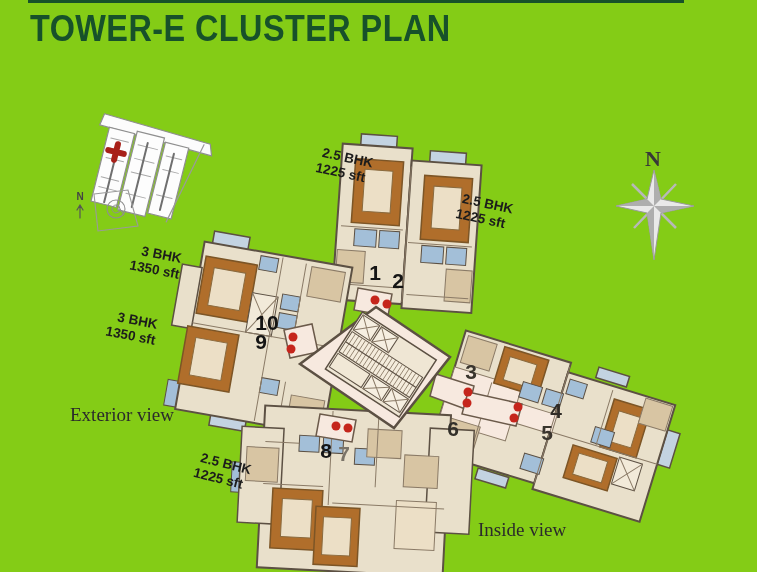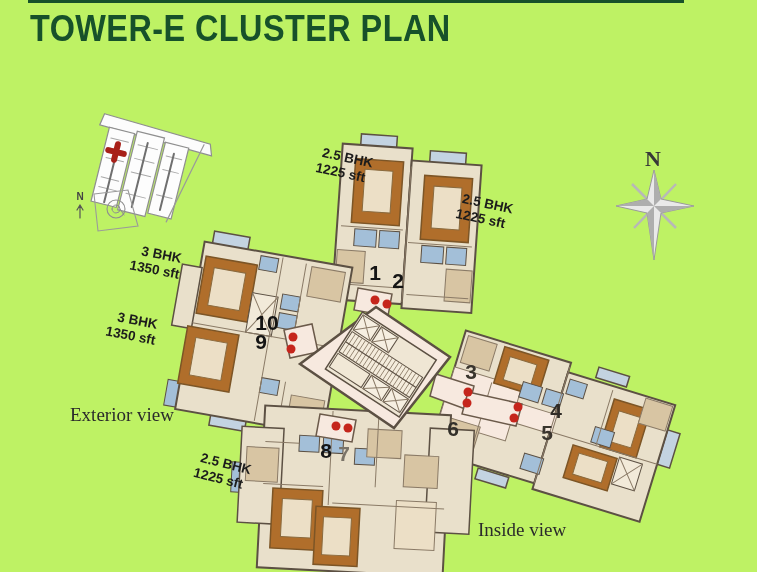--- a/index.html
+++ b/index.html
@@ -1,16 +1,16 @@
 <!DOCTYPE html>
 <html><head>
 <meta charset="utf-8">
 <style>
   html,body{margin:0;padding:0;background:#fff;}
-  .page{position:relative;width:757px;height:572px;background:#bef264;overflow:hidden;
+  .page{position:relative;width:757px;height:572px;background:#84cc16;overflow:hidden;
         font-family:"Liberation Sans",sans-serif;}
   .topline{position:absolute;left:28px;top:0;width:656px;height:3px;background:#17512a;}
   .title{position:absolute;left:30px;top:8px;color:#17512a;font-weight:bold;font-size:36px;
          letter-spacing:0.5px;transform:scaleX(0.9);transform-origin:left top;white-space:nowrap;}
   svg{position:absolute;left:0;top:0;}
   text{font-family:"Liberation Sans",sans-serif;}
   .serif{font-family:"Liberation Serif",serif;}
 </style>
 </head>
 <body>

